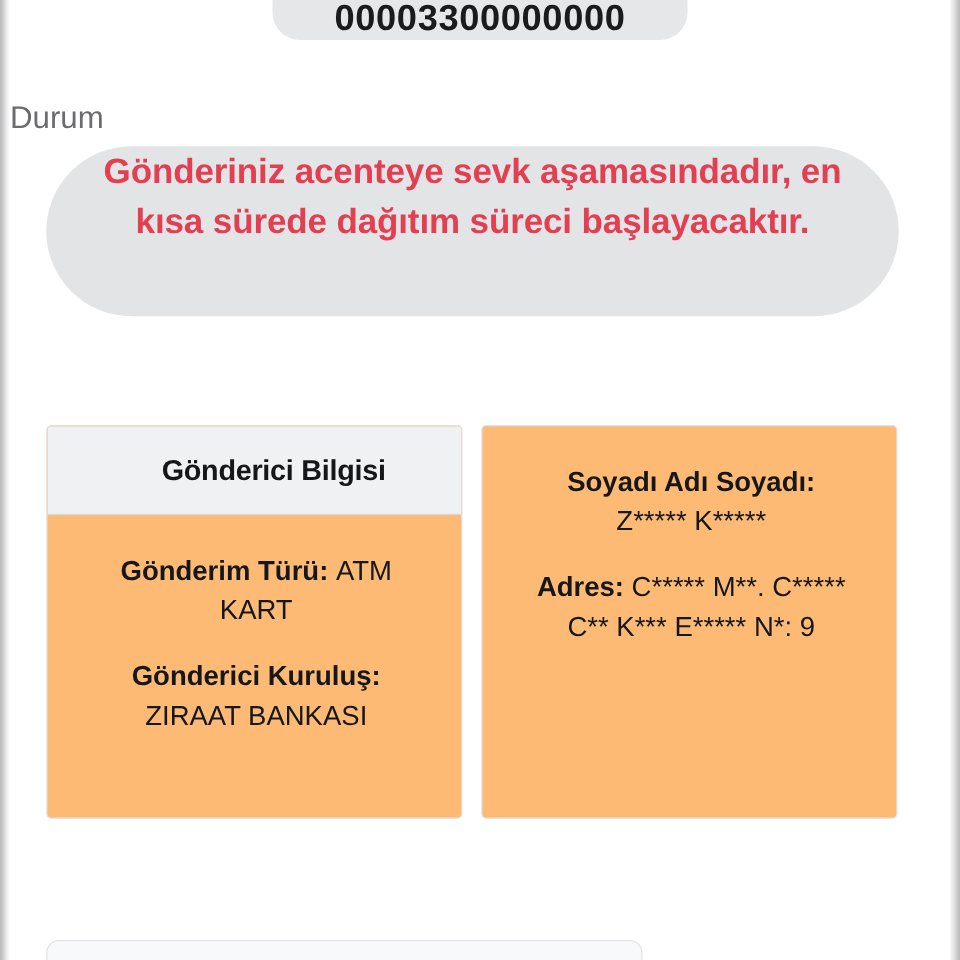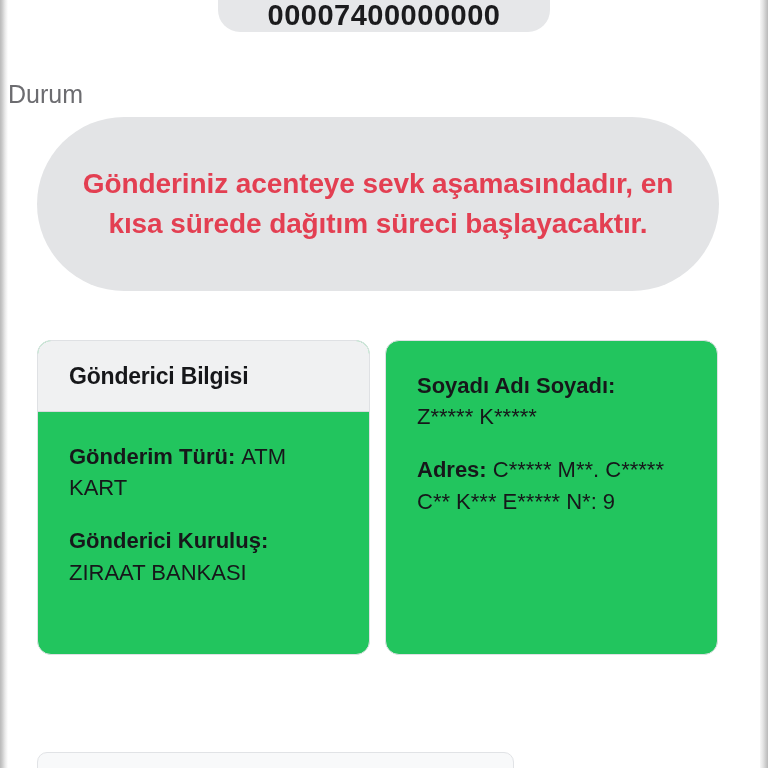--- a/index.html
+++ b/index.html
@@ -72,25 +72,25 @@
     color: #6c6c70;
     font-weight: 400;
   }
 
   
   .status-pill {
     position: absolute;
     left: 29px;
     top: 117px;
     width: 682px;
-    height: 174px;
+    height: 136px;
     background: #e3e4e6;
     border-radius: 96px;
     display: flex;
-    align-items: center;
+    align-items: flex-start;
     justify-content: center;
     padding: 0 40px;
   }
   .status-pill .status-text {
     color: #e33f52;
     font-size: 28px;
     font-weight: 700;
     line-height: 1.42;
     text-align: center;
     letter-spacing: -0.1px;
@@ -101,23 +101,24 @@
     position: absolute;
     left: 29px;
     top: 340px;
     width: 682px;
     display: flex;
     gap: 15px;
   }
   .info-card {
     width: 333px;
     border: 1px solid #dfe1e4;
-    border-radius: 14px;
-    background: #22c55e;
+    border-radius: 4px;
+    background: #fdba74;
     overflow: hidden;
+    text-align: center;
   }
   .info-card .card-head {
     background: #f0f1f2;
     border-bottom: 1px solid #d8dade;
     padding: 22px 0 21px 31px;
   }
   .info-card .card-head .title {
     font-size: 23px;
     font-weight: 700;
     color: #16171a;
@@ -156,21 +157,21 @@
 </style>
 </head>
 <body>
 
 <div class="frame-edge left"></div>
 <div class="frame-edge right"></div>
 
 <div class="page">
 
   <div class="tracking-pill">
-    <span class="num">00007400000000</span>
+    <span class="num">00003300000000</span>
   </div>
 
   <div class="durum-label">Durum</div>
 
   <div class="status-pill">
     <div class="status-text">Gönderiniz acenteye sevk aşamasındadır, en kısa sürede dağıtım süreci başlayacaktır.</div>
   </div>
 
   <div class="cards-row">
 

